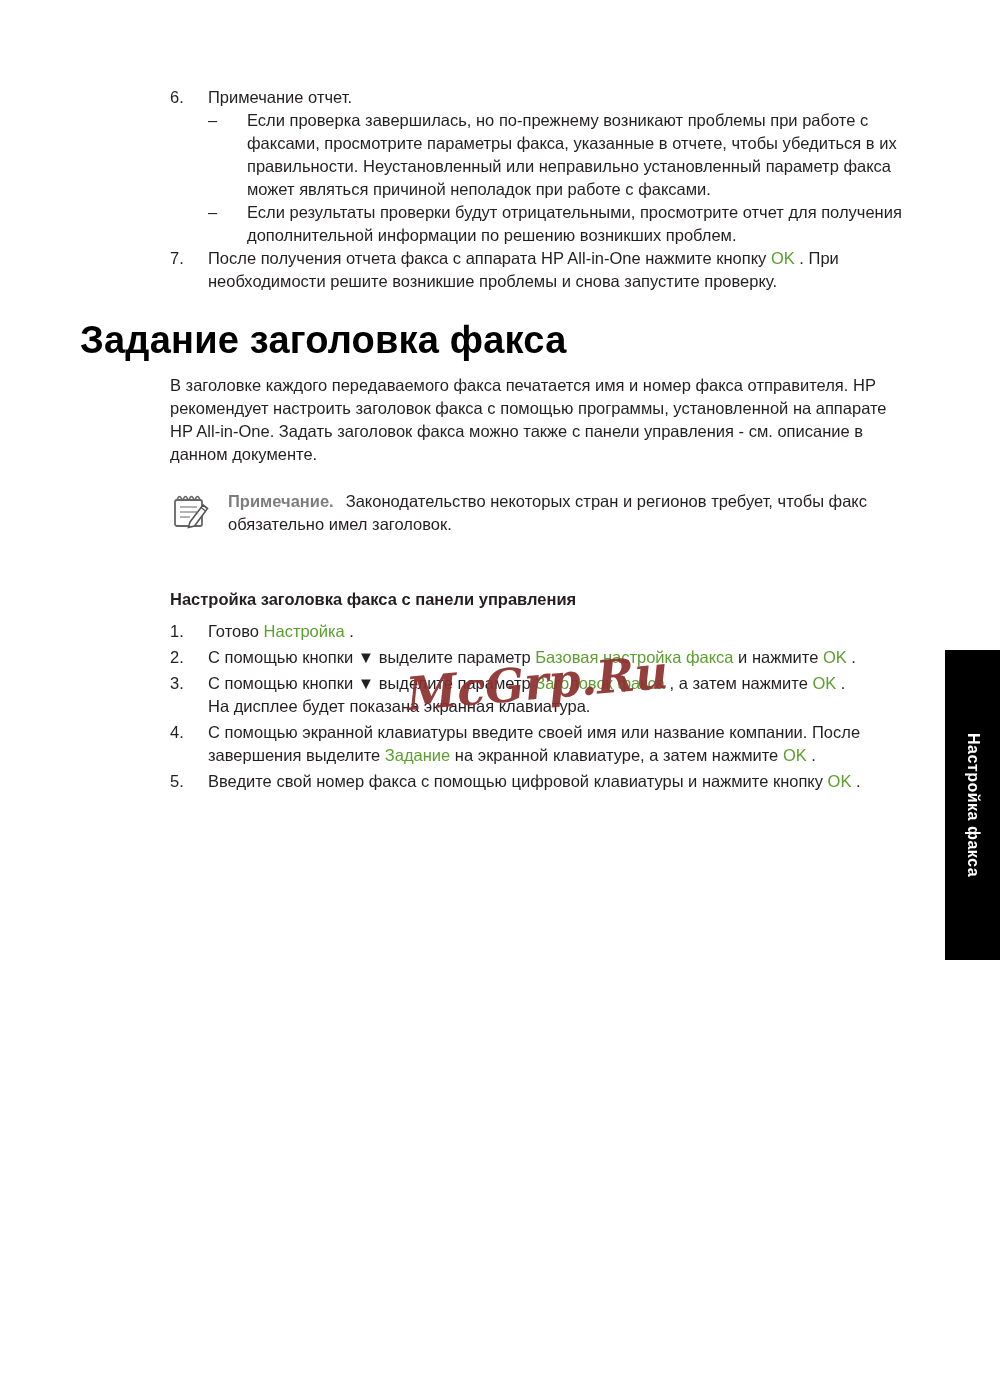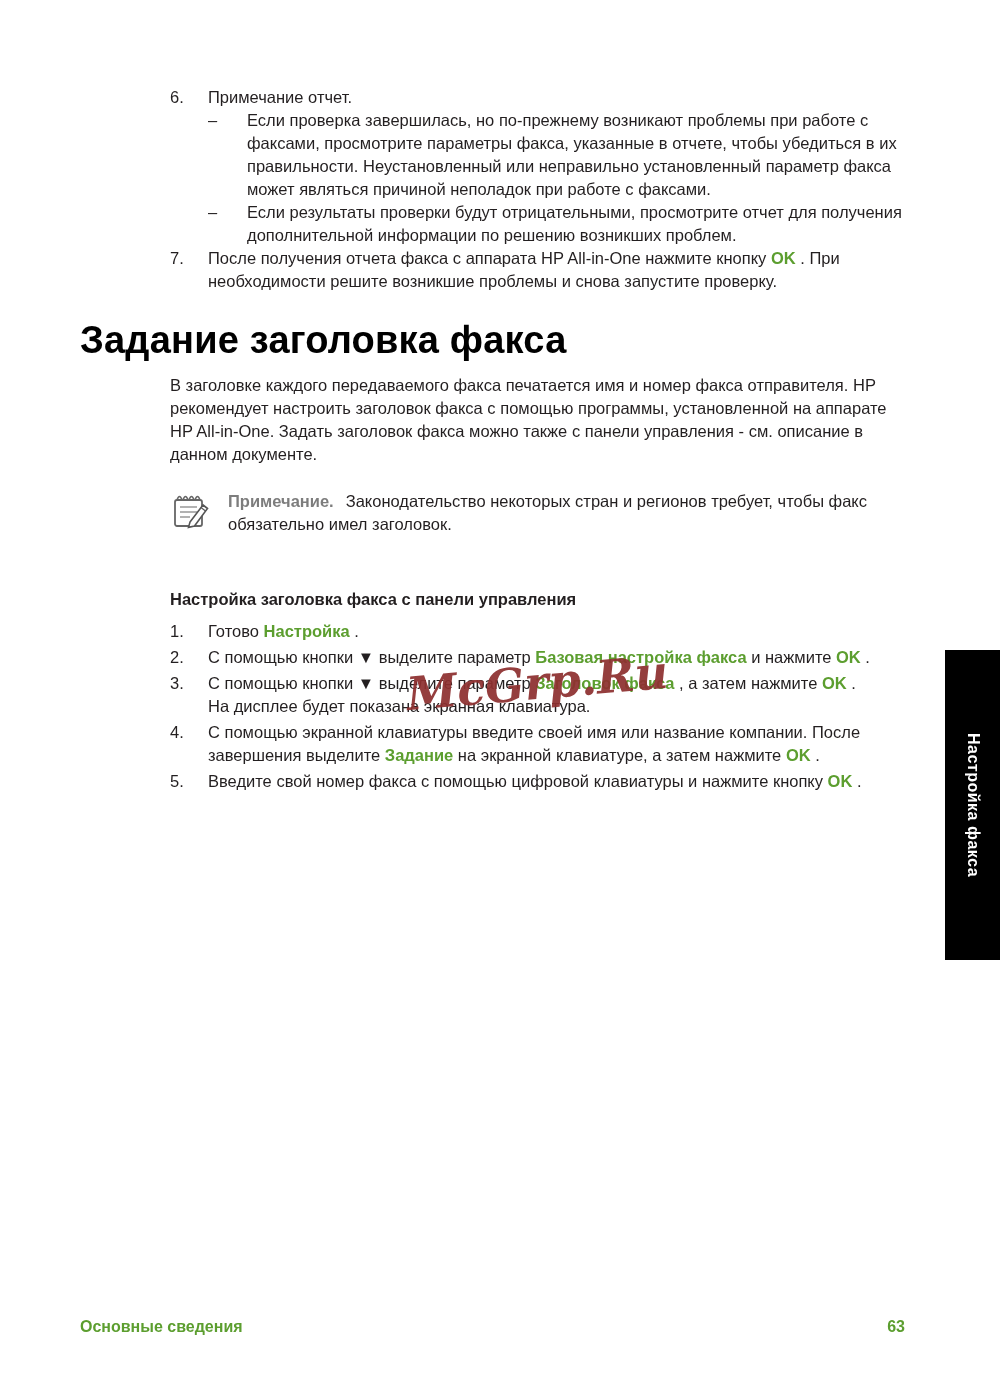--- a/index.html
+++ b/index.html
@@ -13,21 +13,21 @@
 
   .flow { position:absolute; left:80px; top:86px; width:832px; font-size:16.5px; line-height:23px; }
   .indent { margin-left:90px; }
 
   .li { display:flex; }
   .num { width:38px; flex:none; }
   .li-body { flex:1; min-width:0; }
   .sub { display:flex; }
   .dash { width:39px; flex:none; }
 
-  .seg-green { color:var(--green, #5c9e2f); font-weight:700; }
+  .seg-green { color:var(--green, #5c9e2f); font-weight:400; }
 
   h1.section-heading {
     font-size:38px; line-height:34px; font-weight:700; color:#000;
     margin:30px 0 17px 0; letter-spacing:0.2px;
   }
 
   .note { display:flex; margin-top:24px; }
   .note-icon-wrap { width:58px; flex:none; padding-top:1px; }
   .note-label { color:var(--gray_note, #7d7d7d); font-weight:700; margin-right:12px; }
 
@@ -140,18 +140,14 @@
     </div>
 
   </div>
 
   <div class="watermark">McGrp.Ru</div>
 
   <div class="side-tab">
     <span>Настройка факса</span>
   </div>
 
-  <div class="footer">
-    <span>Основные сведения</span>
-    <span>63</span>
-  </div>
 
 </div>
 
 </body></html>

